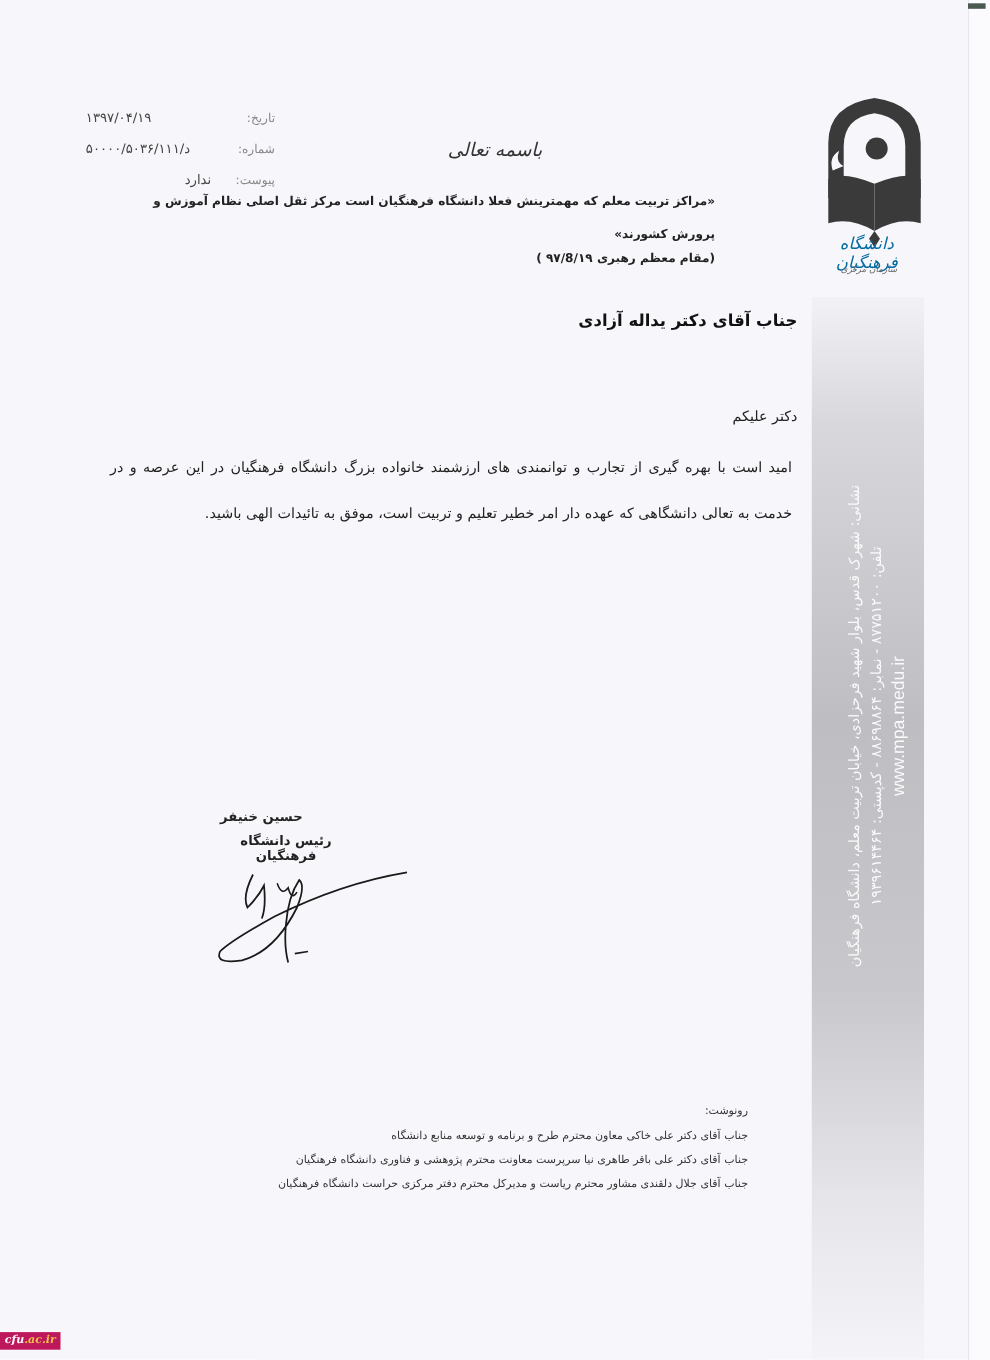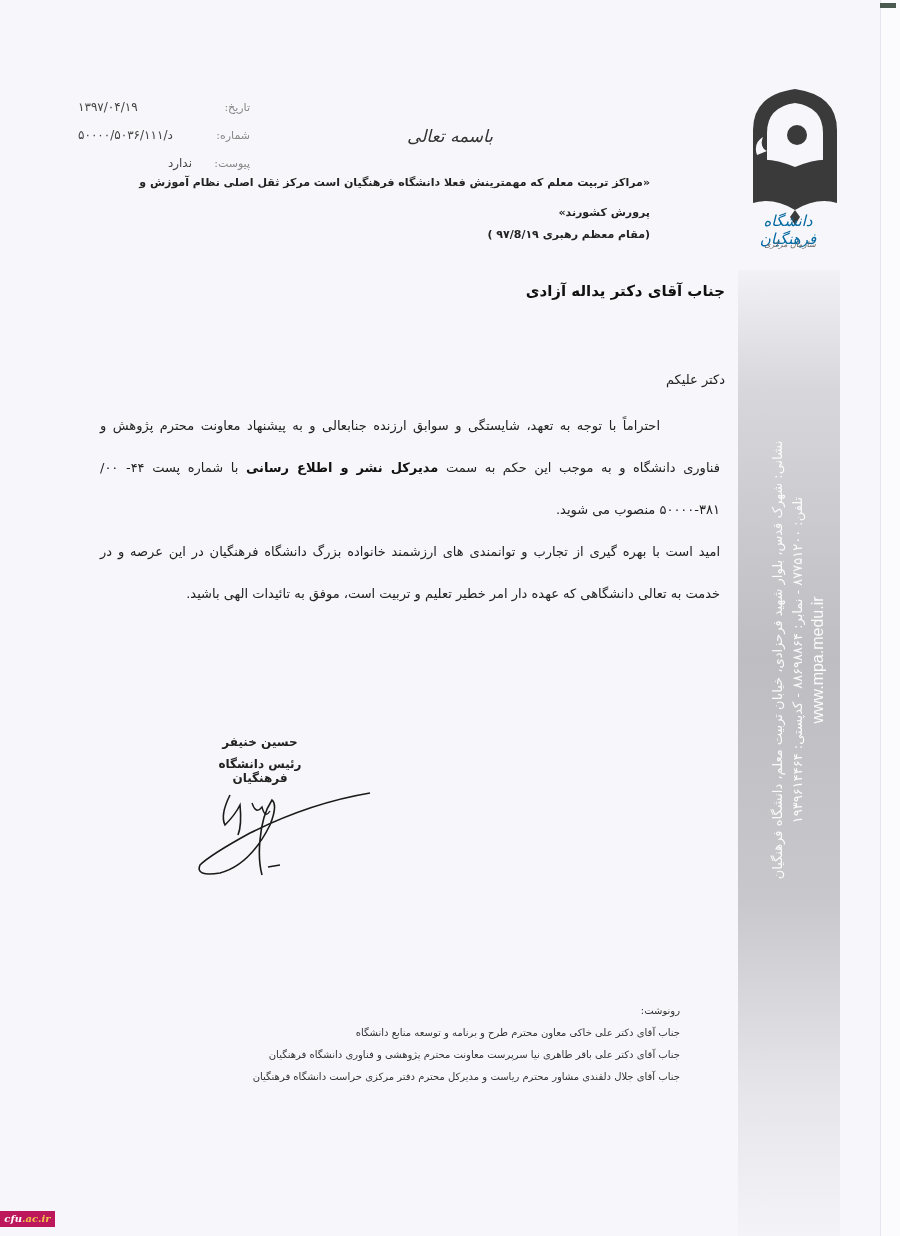--- a/index.html
+++ b/index.html
@@ -76,21 +76,21 @@
     }
     .body {
       position: absolute; left: 100px; top: 405px; width: 620px; text-align: justify;
       text-align-last: right; font-size: 13px; line-height: 42px; color: #222;
     }
     .body p { margin: 0; }
     .body p.indent { text-indent: 60px; }
     .body b { font-weight: bold; color: #111; }
 
     .sig-name {
-      position: absolute; left: 200px; top: 735px; width: 120px; text-align: center;
+      position: absolute; left: 200px; top: 735px; width: 120px; text-align: left;
       font-size: 12px; font-weight: bold; color: #222;
     }
     .sig-title {
       position: absolute; left: 200px; top: 757px; width: 120px; text-align: center;
       font-size: 12px; font-weight: bold; color: #222;
     }
     .signature { position: absolute; left: 190px; top: 785px; width: 190px; height: 100px; }
 
     .cc { position: absolute; left: 170px; top: 1000px; width: 510px; font-size: 10px; color: #333; text-align: right; line-height: 22px; }
 
@@ -146,21 +146,20 @@
 
   <div class="quote rtl">
     <div>«مراکز تربیت معلم که مهمترینش فعلا دانشگاه فرهنگیان است مرکز ثقل اصلی نظام آموزش و پرورش کشورند»</div>
     <div style="line-height:14px">(مقام معظم رهبری ۹۷/8/۱۹ )</div>
   </div>
 
   <div class="addressee rtl">جناب آقای دکتر یداله آزادی</div>
   <div class="greeting rtl">دکتر علیکم</div>
 
   <div class="body rtl">
-    <p class="indent"><span>احتراماً با توجه به تعهد، شایستگی و سوابق ارزنده جنابعالی و به پیشنهاد معاونت محترم پژوهش و فناوری دانشگاه و به موجب این حکم به سمت </span><b>مدیرکل نشر و اطلاع رسانی</b><span> با شماره پست ۴۴- ۰۰/ ۳۸۱-۵۰۰۰۰ منصوب می شوید.</span></p>
     <p>امید است با بهره گیری از تجارب و توانمندی های ارزشمند خانواده بزرگ دانشگاه فرهنگیان در این عرصه و در خدمت به تعالی دانشگاهی که عهده دار امر خطیر تعلیم و تربیت است، موفق به تائیدات الهی باشید.</p>
   </div>
 
   <div class="sig-name rtl">حسین خنیفر</div>
   <div class="sig-title rtl">رئیس دانشگاه فرهنگیان</div>
   <svg class="signature" viewBox="0 0 190 100">
     <path d="M180 8 Q120 18 60 48 Q20 70 10 80 Q5 92 30 88 Q60 80 80 40 Q88 20 82 15 Q72 30 70 55 Q68 75 72 90 M78 82 L90 80" fill="none" stroke="#1a1a1a" stroke-width="1.6"></path>
     <path d="M40 10 Q30 30 35 40 Q45 30 50 20 Q52 40 48 50" fill="none" stroke="#1a1a1a" stroke-width="1.6"></path>
     <path d="M62 18 Q66 30 72 22 Q75 34 80 26" fill="none" stroke="#1a1a1a" stroke-width="1.4"></path>
   </svg>

